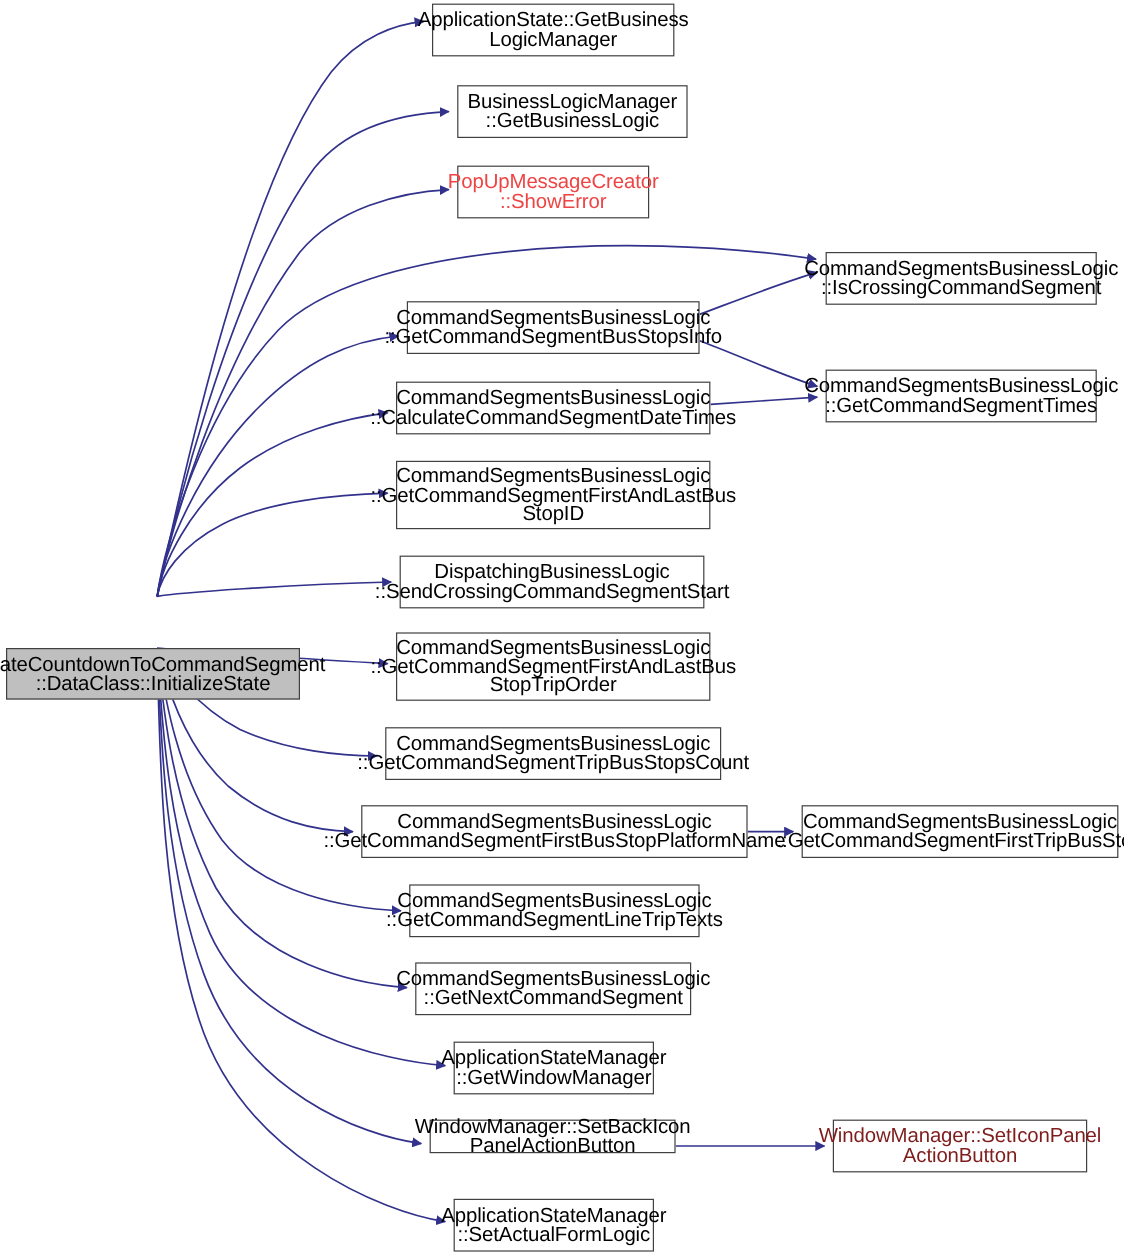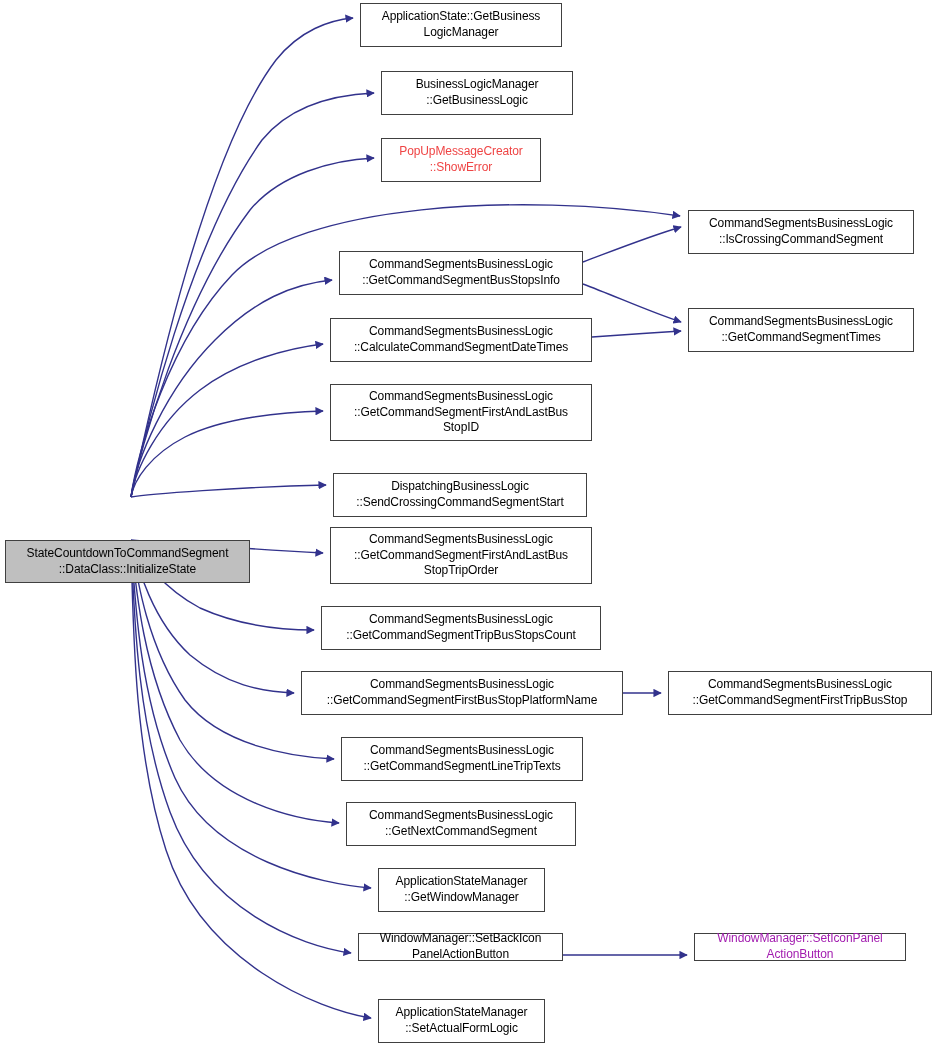--- a/index.html
+++ b/index.html
@@ -25,21 +25,21 @@
   }
   .node {
     position: absolute;
     box-sizing: border-box;
     border: 1px solid #404040;
     background: #ffffff;
     display: flex;
     align-items: center;
     justify-content: center;
     text-align: center;
-    font-size: 12px;
+    font-size: 17px;
     line-height: 15.6px;
     color: #000000;
     letter-spacing: -0.1px;
     white-space: pre-line;
     z-index: 2;
   }
   .node.root {
     background: #bfbfbf;
     border-color: #404040;
     margin-top: 43px;
@@ -97,37 +97,37 @@
 ::IsCrossingCommandSegment</span></div>
       <div class="node" style="left: 339px; top: 251px; width: 244px; height: 44px; background: rgb(255, 255, 255); border-color: rgb(64, 64, 64); color: rgb(0, 0, 0);"><span class="node-label">CommandSegmentsBusinessLogic
 ::GetCommandSegmentBusStopsInfo</span></div>
       <div class="node" style="left: 688px; top: 308px; width: 226px; height: 44px; background: rgb(255, 255, 255); border-color: rgb(64, 64, 64); color: rgb(0, 0, 0);"><span class="node-label">CommandSegmentsBusinessLogic
 ::GetCommandSegmentTimes</span></div>
       <div class="node" style="left: 330px; top: 318px; width: 262px; height: 44px; background: rgb(255, 255, 255); border-color: rgb(64, 64, 64); color: rgb(0, 0, 0);"><span class="node-label">CommandSegmentsBusinessLogic
 ::CalculateCommandSegmentDateTimes</span></div>
       <div class="node" style="left: 330px; top: 384px; width: 262px; height: 57px; background: rgb(255, 255, 255); border-color: rgb(64, 64, 64); color: rgb(0, 0, 0);"><span class="node-label">CommandSegmentsBusinessLogic
 ::GetCommandSegmentFirstAndLastBus
 StopID</span></div>
-      <div class="node" style="left: 333px; top: 463px; width: 254px; height: 44px; background: rgb(255, 255, 255); border-color: rgb(64, 64, 64); color: rgb(0, 0, 0); margin-top: 10px;"><span class="node-label">DispatchingBusinessLogic
+      <div class="node" style="left: 333px; top: 463px; width: 254px; height: 44px; background: rgb(255, 255, 255); border-color: rgb(64, 64, 64); color: rgb(0, 0, 0);"><span class="node-label">DispatchingBusinessLogic
 ::SendCrossingCommandSegmentStart</span></div>
       <div class="node" style="left: 330px; top: 527px; width: 262px; height: 57px; background: rgb(255, 255, 255); border-color: rgb(64, 64, 64); color: rgb(0, 0, 0);"><span class="node-label">CommandSegmentsBusinessLogic
 ::GetCommandSegmentFirstAndLastBus
 StopTripOrder</span></div>
       <div class="node" style="left: 321px; top: 606px; width: 280px; height: 44px; background: rgb(255, 255, 255); border-color: rgb(64, 64, 64); color: rgb(0, 0, 0);"><span class="node-label">CommandSegmentsBusinessLogic
 ::GetCommandSegmentTripBusStopsCount</span></div>
       <div class="node" style="left: 301px; top: 671px; width: 322px; height: 44px; background: rgb(255, 255, 255); border-color: rgb(64, 64, 64); color: rgb(0, 0, 0);"><span class="node-label">CommandSegmentsBusinessLogic
 ::GetCommandSegmentFirstBusStopPlatformName</span></div>
       <div class="node" style="left: 668px; top: 671px; width: 264px; height: 44px; background: rgb(255, 255, 255); border-color: rgb(64, 64, 64); color: rgb(0, 0, 0);"><span class="node-label">CommandSegmentsBusinessLogic
 ::GetCommandSegmentFirstTripBusStop</span></div>
       <div class="node" style="left: 341px; top: 737px; width: 242px; height: 44px; background: rgb(255, 255, 255); border-color: rgb(64, 64, 64); color: rgb(0, 0, 0);"><span class="node-label">CommandSegmentsBusinessLogic
 ::GetCommandSegmentLineTripTexts</span></div>
       <div class="node" style="left: 346px; top: 802px; width: 230px; height: 44px; background: rgb(255, 255, 255); border-color: rgb(64, 64, 64); color: rgb(0, 0, 0);"><span class="node-label">CommandSegmentsBusinessLogic
 ::GetNextCommandSegment</span></div>
       <div class="node" style="left: 378px; top: 868px; width: 167px; height: 44px; background: rgb(255, 255, 255); border-color: rgb(64, 64, 64); color: rgb(0, 0, 0);"><span class="node-label">ApplicationStateManager
 ::GetWindowManager</span></div>
       <div class="node" style="left: 358px; top: 933px; width: 205px; height: 28px; background: rgb(255, 255, 255); border-color: rgb(64, 64, 64); color: rgb(0, 0, 0);"><span class="node-label">WindowManager::SetBackIcon
 PanelActionButton</span></div>
-      <div class="node" style="left: 694px; top: 933px; width: 212px; height: 28px; background: rgb(255, 255, 255); border-color: rgb(64, 64, 64); color: #a21caf;"><span class="node-label">WindowManager::SetIconPanel
+      <div class="node" style="left: 694px; top: 933px; width: 212px; height: 44px; background: rgb(255, 255, 255); border-color: rgb(64, 64, 64); color: #7f1d1d;"><span class="node-label">WindowManager::SetIconPanel
 ActionButton</span></div>
       <div class="node" style="left: 378px; top: 999px; width: 167px; height: 44px; background: rgb(255, 255, 255); border-color: rgb(64, 64, 64); color: rgb(0, 0, 0);"><span class="node-label">ApplicationStateManager
 ::SetActualFormLogic</span></div>
     </div>
 </div>
 
 </body></html>

